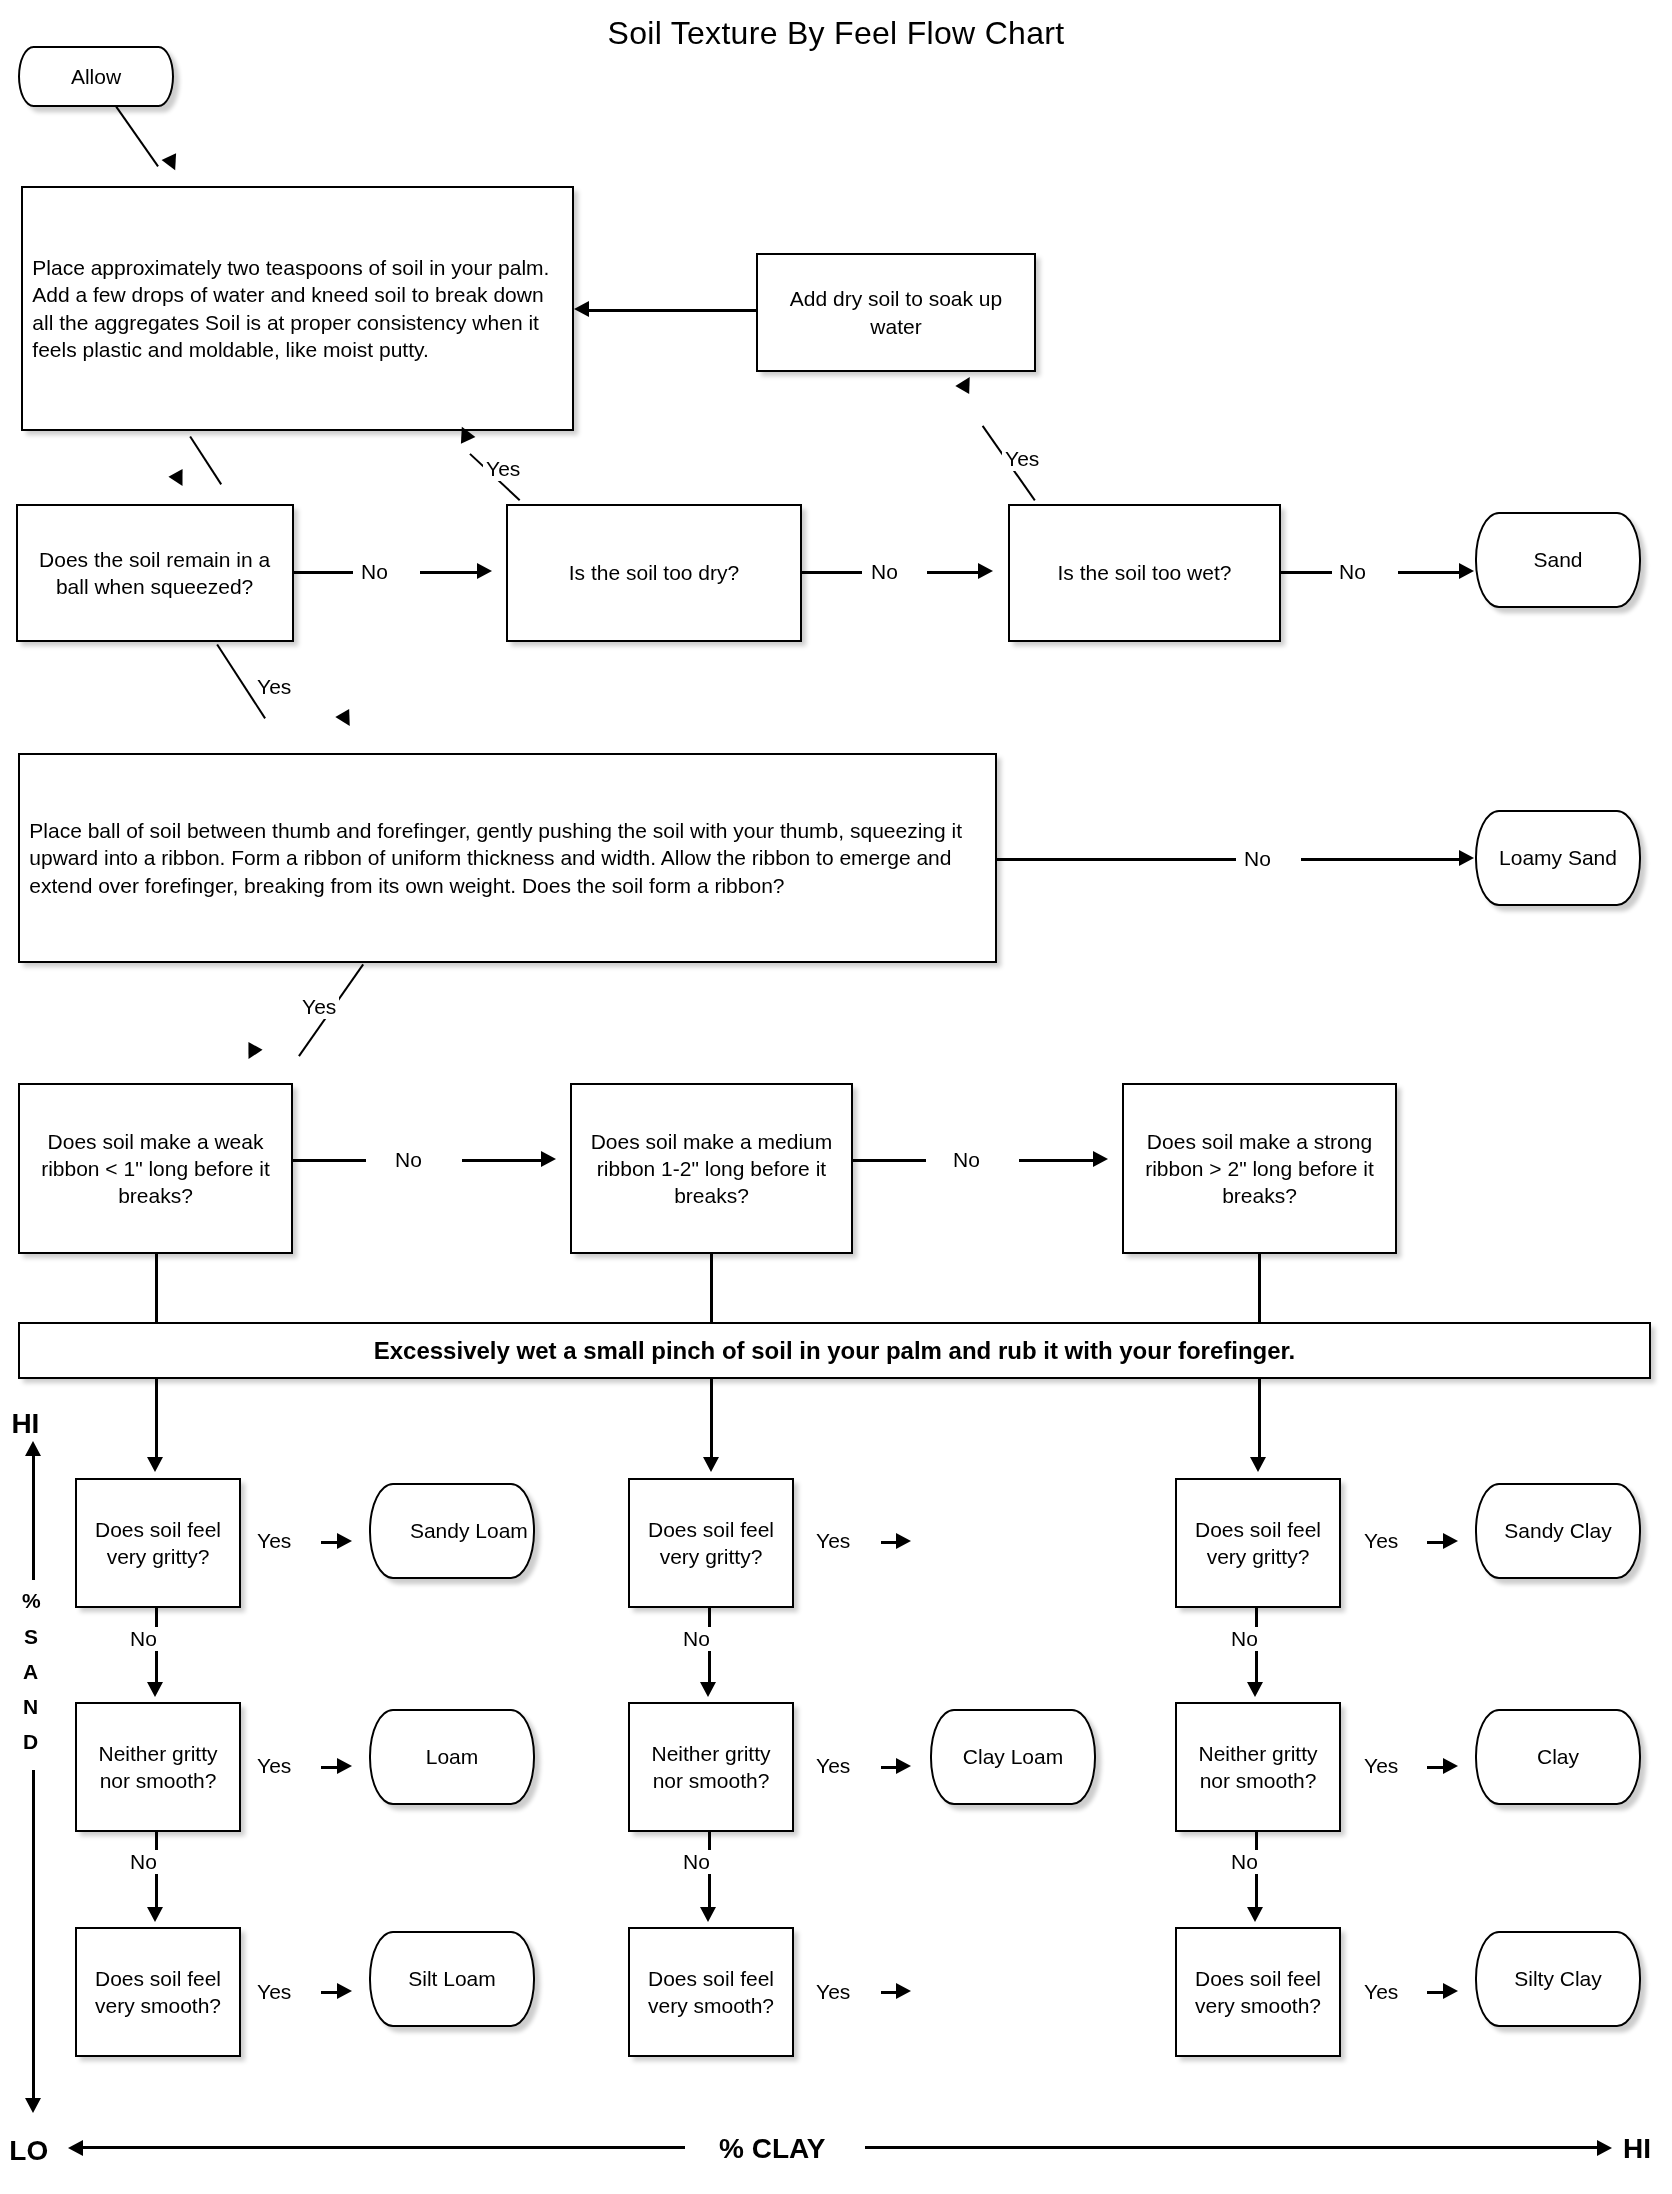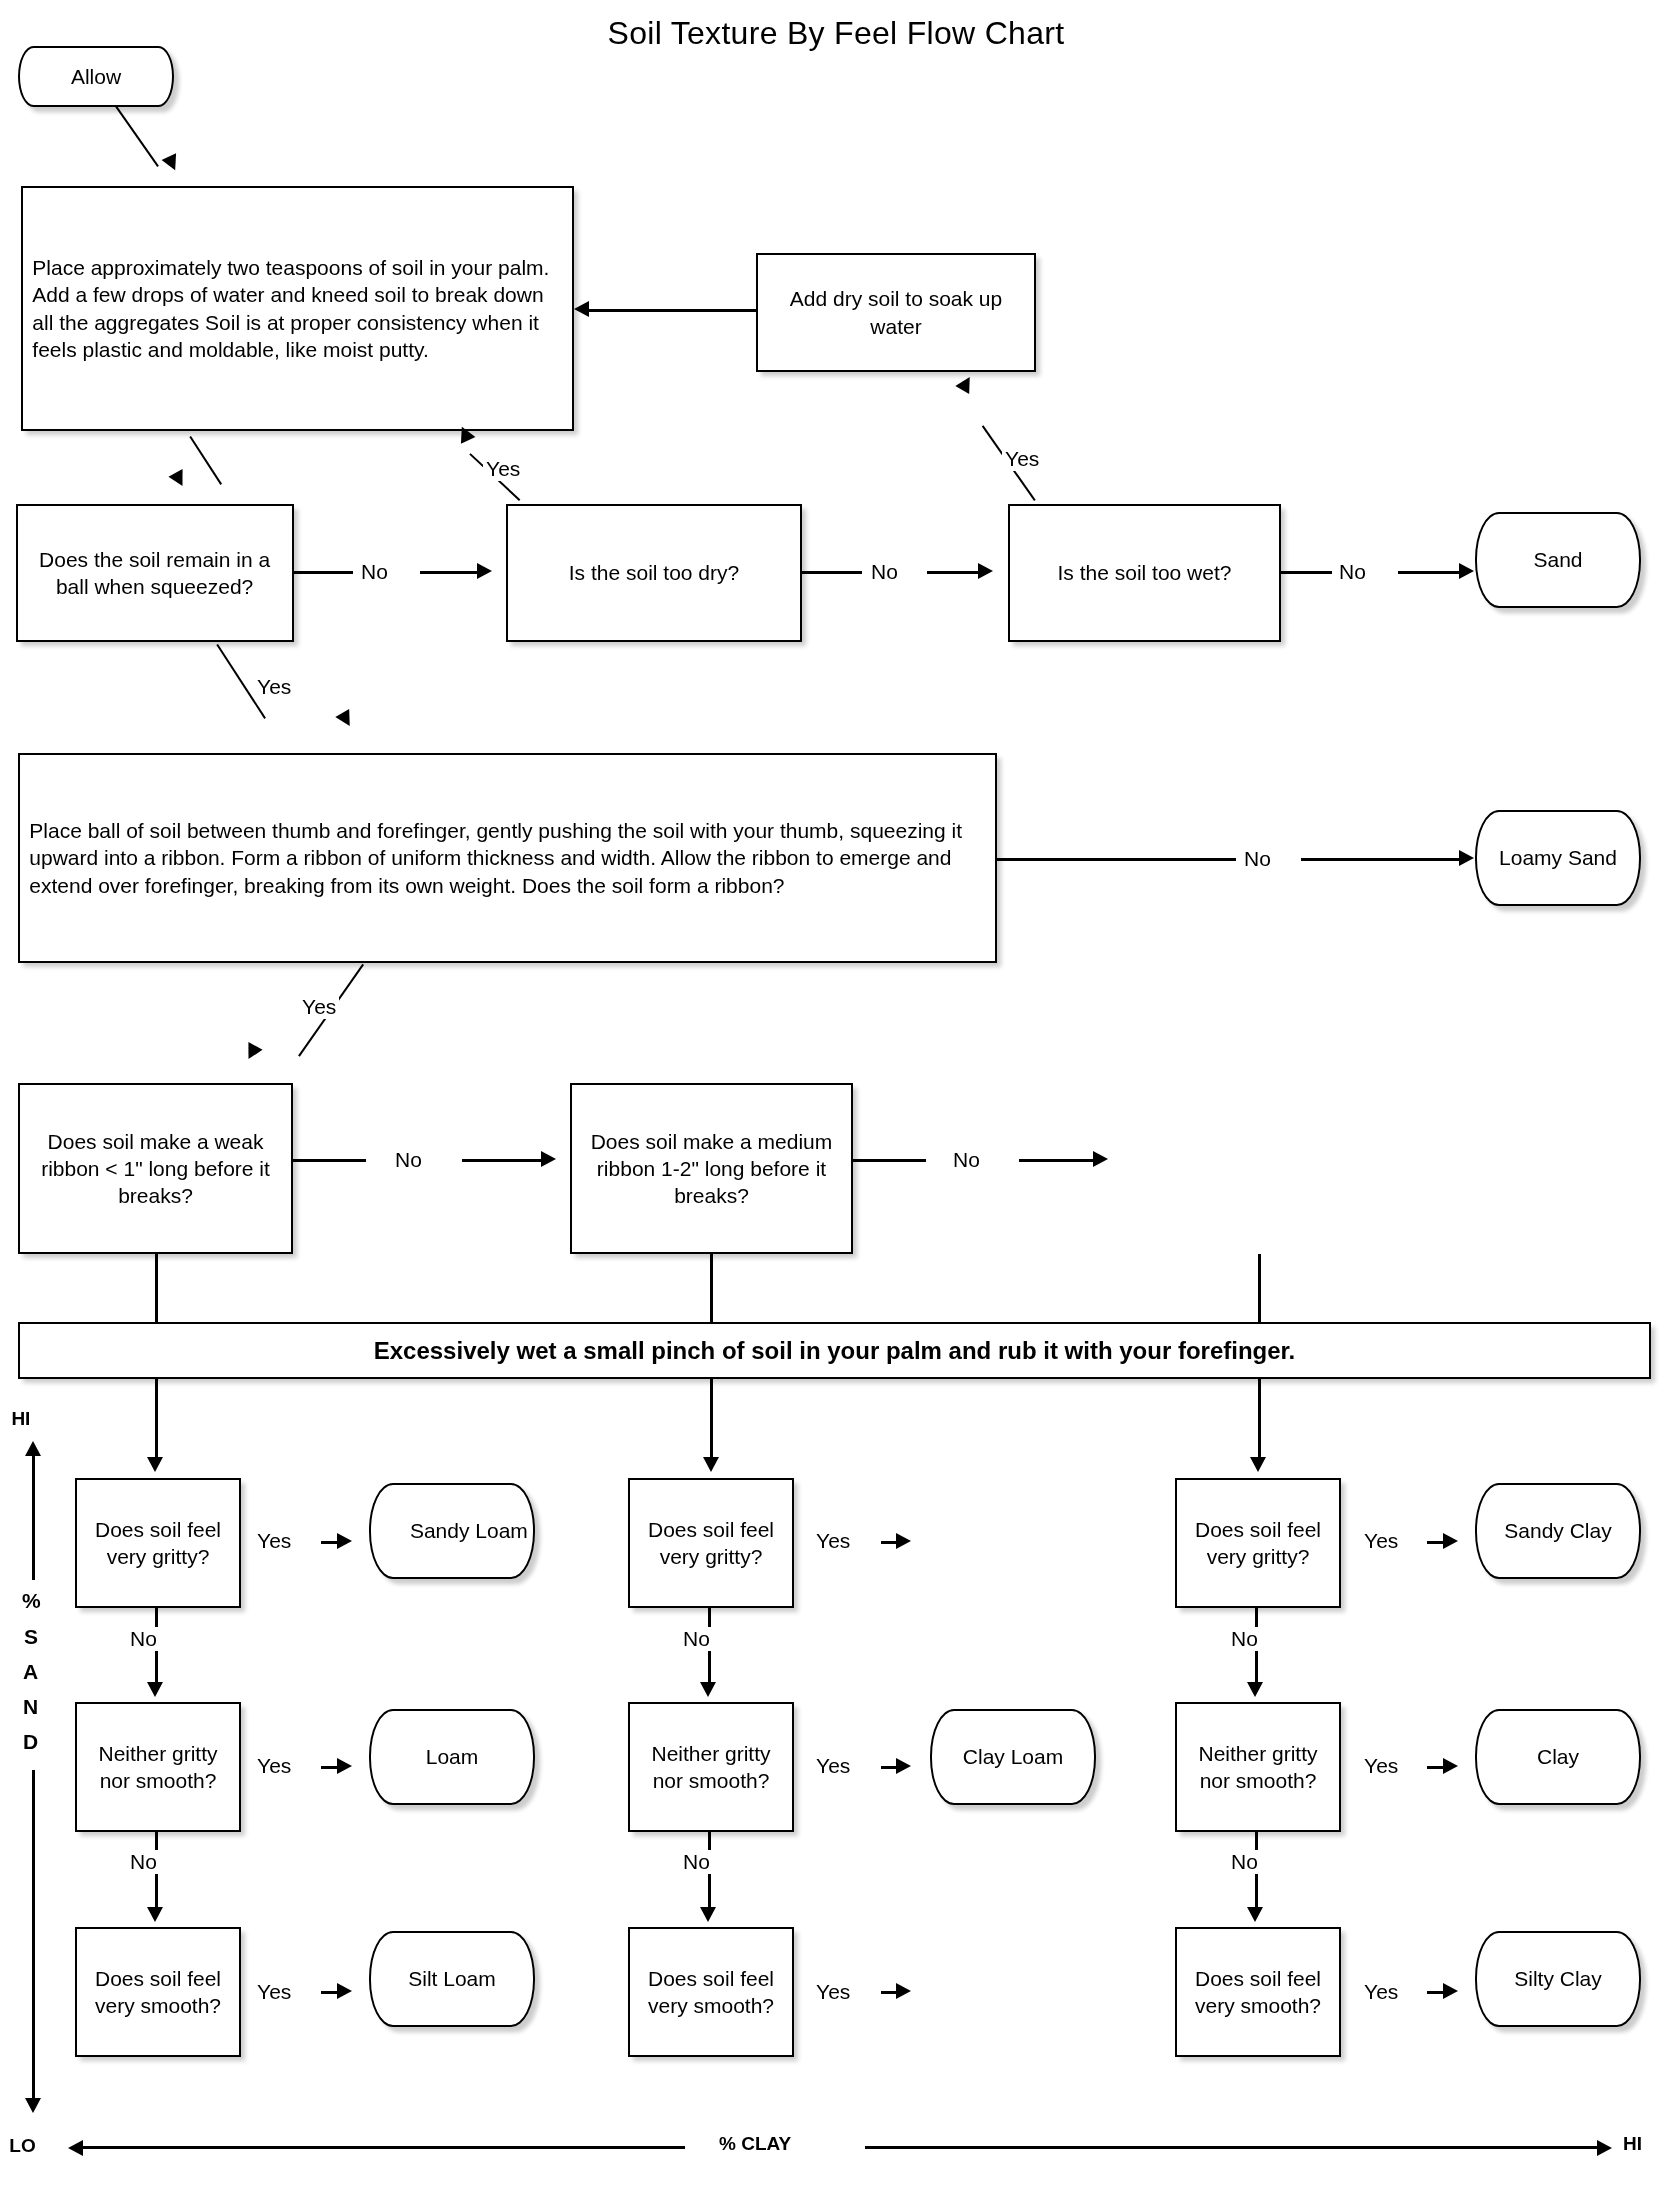--- a/index.html
+++ b/index.html
@@ -101,21 +101,21 @@
   }
   
   .axis-letter {
     position: absolute;
     font-size: 21px;
     font-weight: bold;
     white-space: nowrap;
   }
   .axis-word {
     position: absolute;
-    font-size: 19px;
+    font-size: 28px;
     font-weight: bold;
     white-space: nowrap;
   }
 </style>
 </head>
 <body>
 
 <div id="canvas">
 
   <div class="title">Soil Texture By Feel Flow Chart</div>
@@ -198,20 +198,23 @@
   <div class="arrow right" style="left:1459px; top:850px;"></div>
 
   <div class="node proc" style="left:18px; top:1083px; width:275px; height:171px;">
     <span class="txt fs-big">Does soil make a weak ribbon &lt; 1" long before it breaks?</span>
   </div>
 
   <div class="node proc" style="left:570px; top:1083px; width:283px; height:171px;">
     <span class="txt fs-big">Does soil make a medium ribbon 1-2" long before it breaks?</span>
   </div>
 
+  <div class="node proc" style="left:1122px; top:1083px; width:275px; height:171px;">
+    <span class="txt fs-big">Does soil make a strong ribbon &gt; 2" long before it breaks?</span>
+  </div>
 
   <div class="diag" style="left:364px; top:965px; width:112px; transform:rotate(125deg);"></div>
   <div class="arrow down" style="left:244px; top:1045px; transform:rotate(28deg);"></div>
   <div class="elabel" style="left:299px; top:995px;">Yes</div>
 
   <div class="hline" style="left:293px; top:1159px; width:73px;"></div>
   <div class="elabel" style="left:392px; top:1148px;">No</div>
   <div class="hline" style="left:462px; top:1159px; width:79px;"></div>
   <div class="arrow right" style="left:541px; top:1151px;"></div>
 

